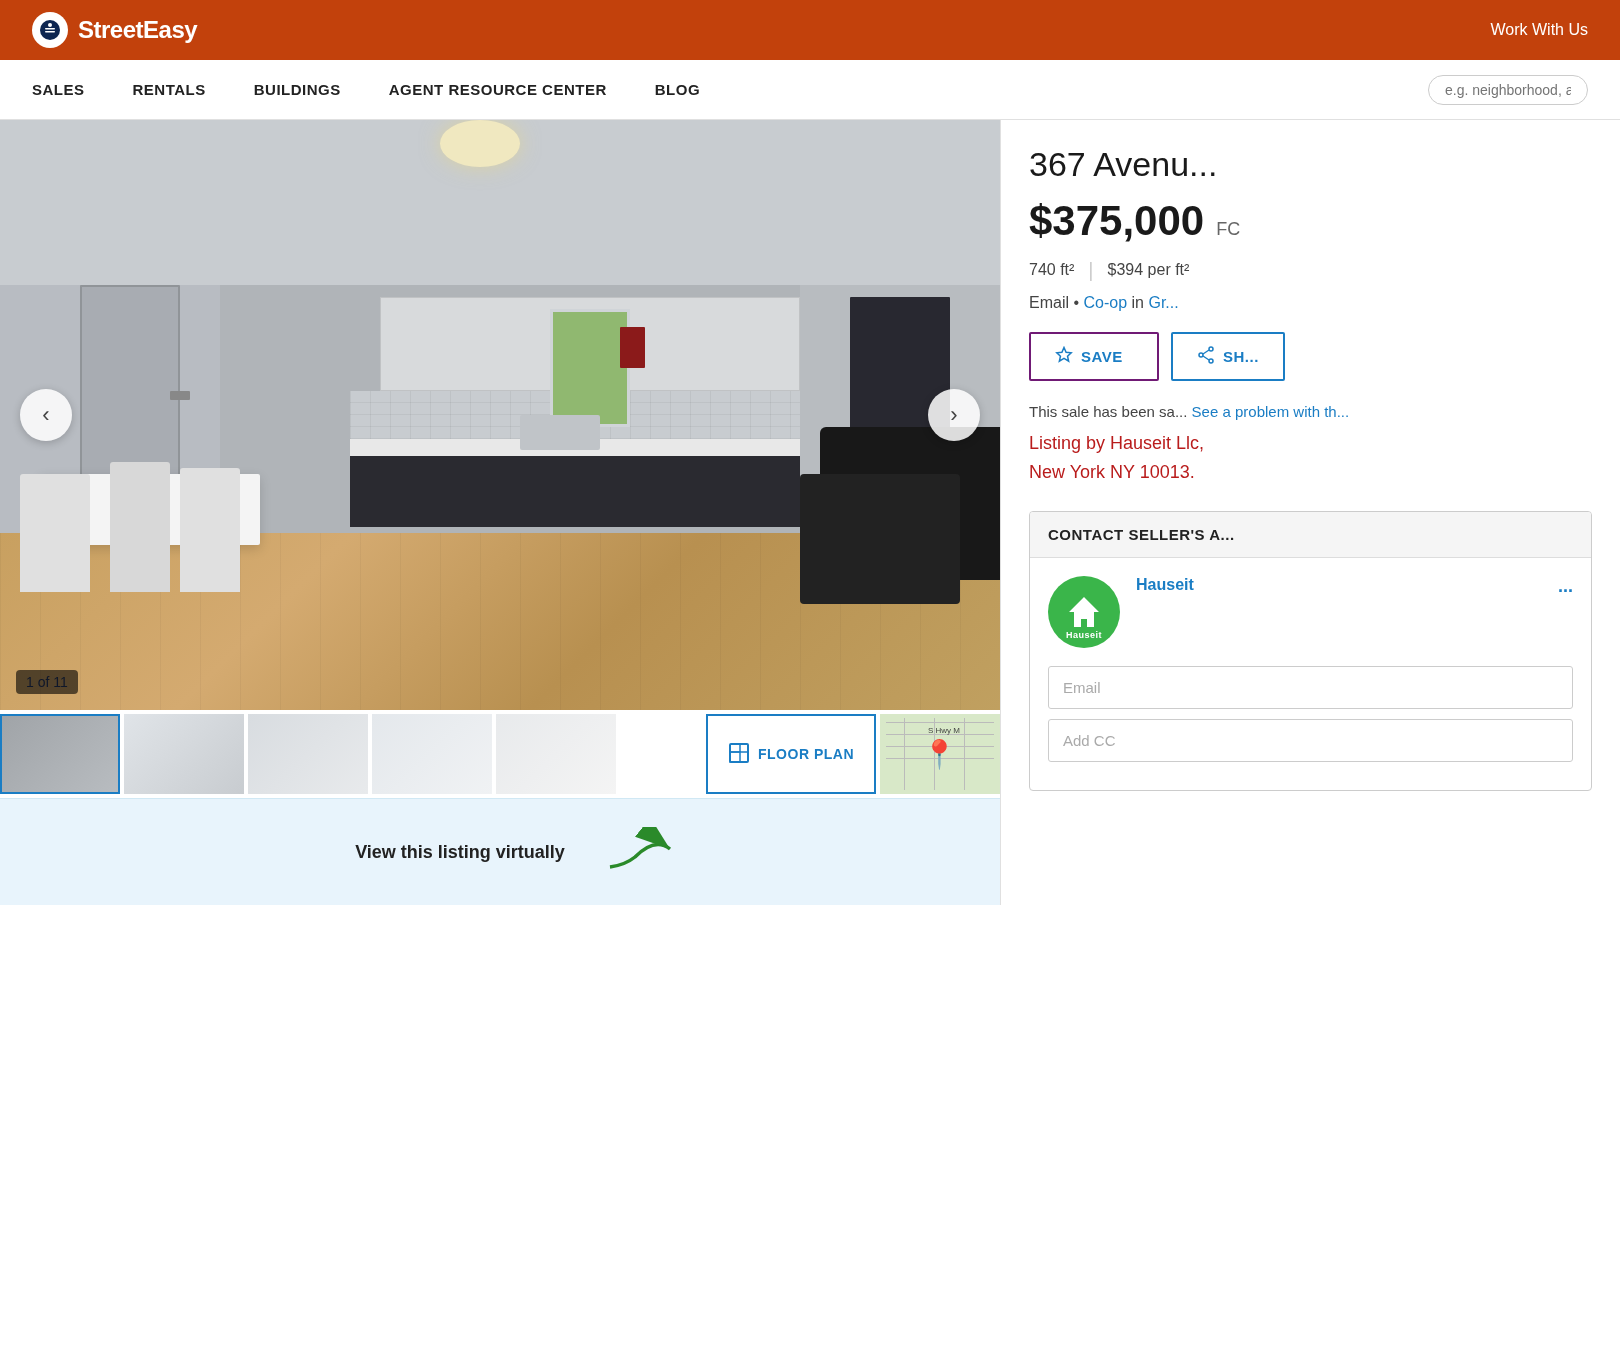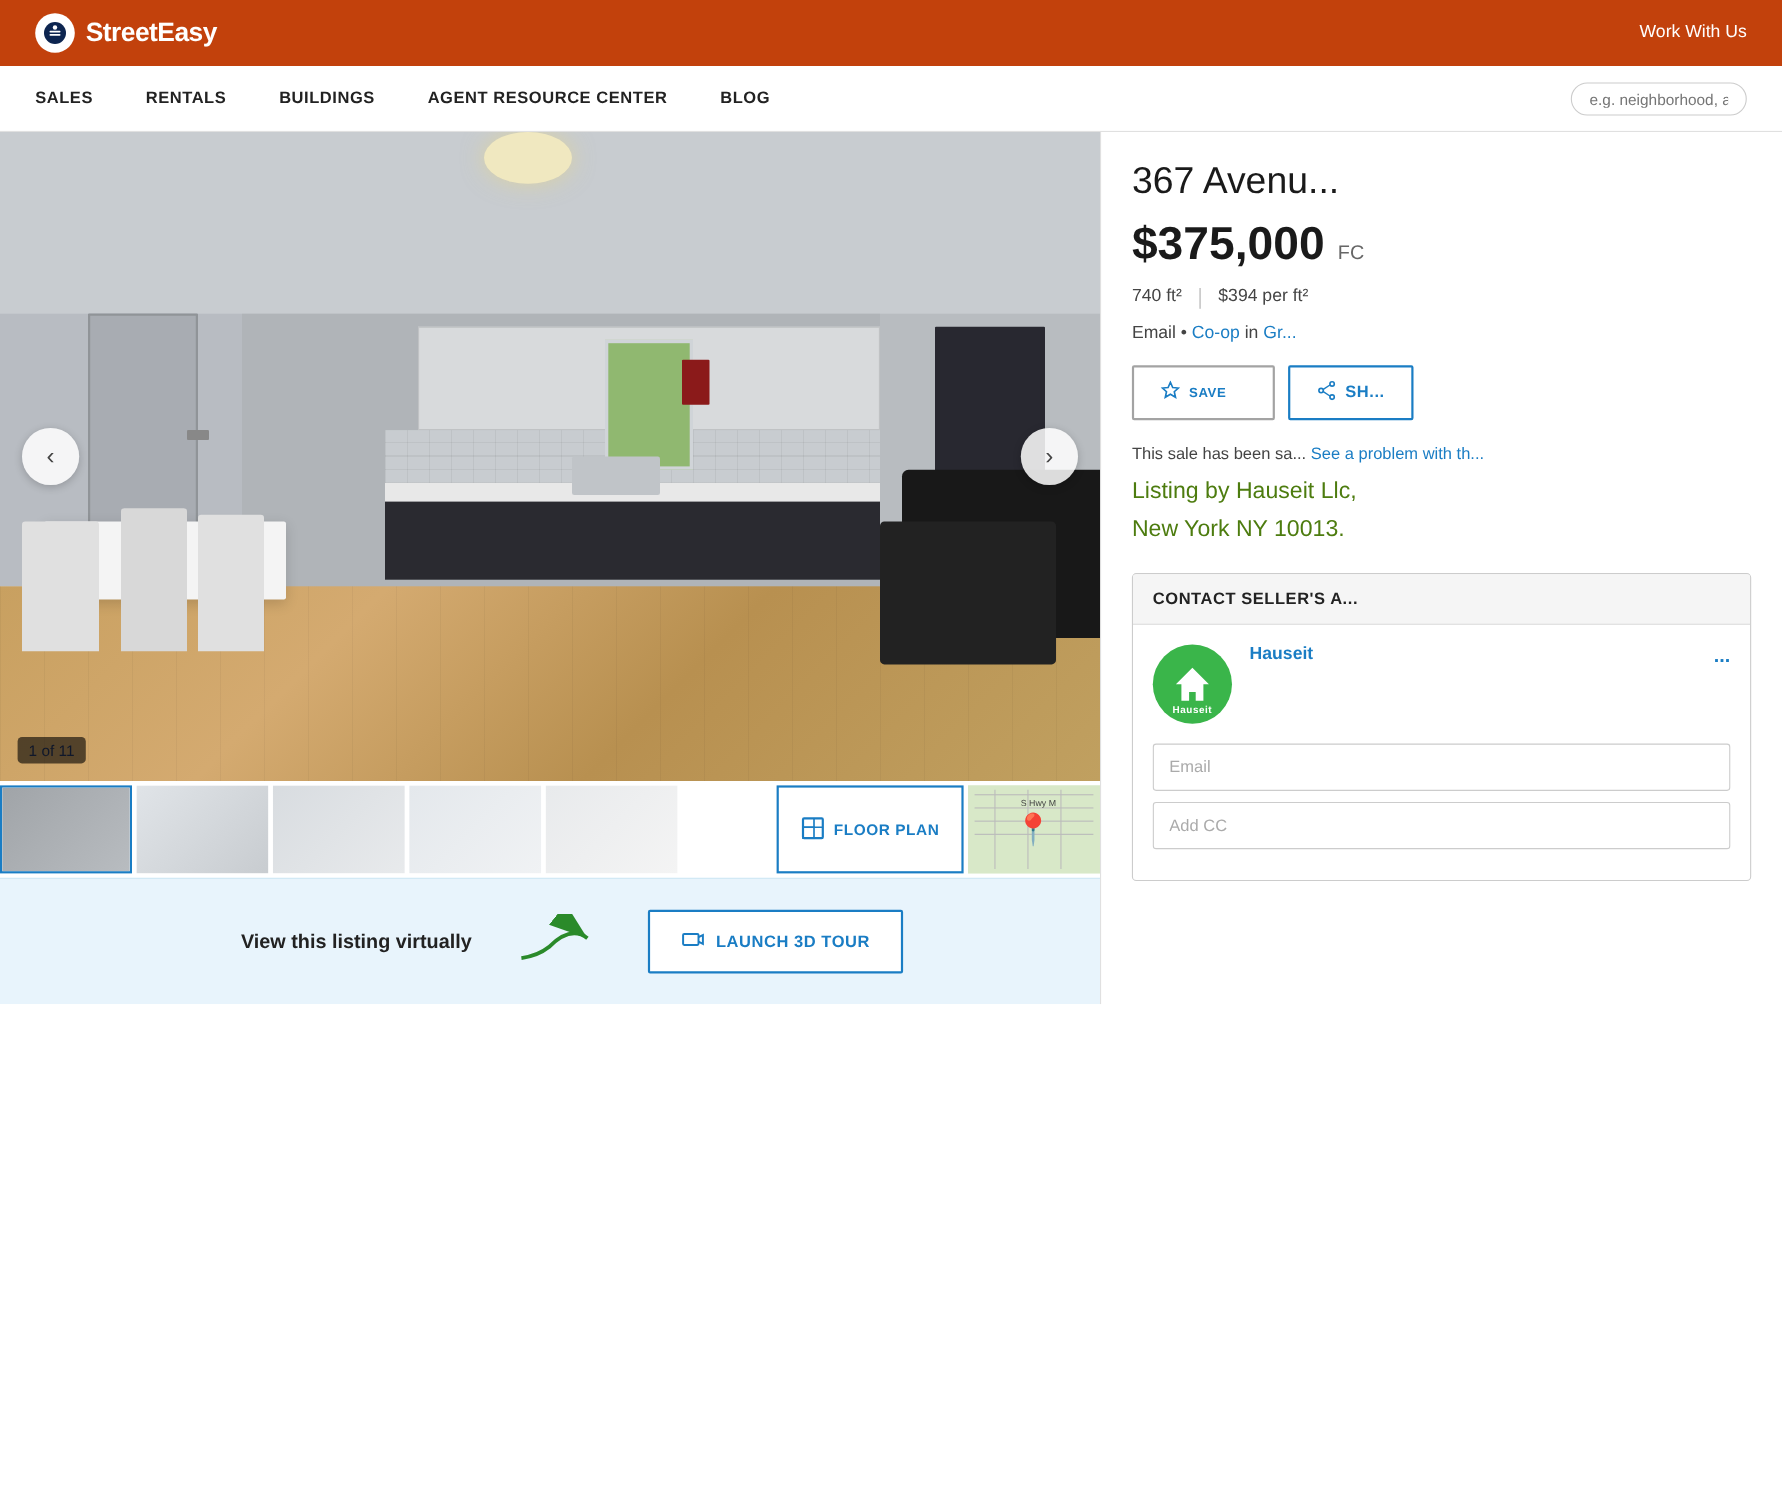--- a/index.html
+++ b/index.html
@@ -283,25 +283,25 @@
     }
     .action-buttons {
       display: flex;
       gap: 12px;
       margin-bottom: 20px;
     }
     .save-btn {
       display: flex;
       align-items: center;
       gap: 8px;
-      border: 2px solid #a3a3a3;
+      border: 2px solid #701a75;
       color: #1a7dc4;
       background: #fff;
       padding: 12px 24px;
-      font-size: 12px;
+      font-size: 15px;
       font-weight: 700;
       cursor: pointer;
       letter-spacing: 0.5px;
       border-radius: 2px;
       min-width: 130px;
     }
     .share-btn {
       display: flex;
       align-items: center;
       gap: 8px;
@@ -317,22 +317,22 @@
     }
 
     .sale-notice {
       font-size: 15px;
       color: #444;
       margin-bottom: 6px;
       line-height: 1.5;
     }
     .sale-notice a { color: #1a7dc4; }
     .listing-by {
-      font-size: 21px;
-      color: #4d7c0f;
+      font-size: 18px;
+      color: #b91c1c;
       margin-bottom: 24px;
       line-height: 1.6;
     }
 
     
     .contact-panel {
       border: 1px solid #ccc;
       border-radius: 4px;
       overflow: hidden;
     }
@@ -527,29 +527,20 @@
         <svg width="80" height="50" viewBox="0 0 80 50">
           <defs>
             <marker id="arrowhead" markerWidth="10" markerHeight="7" refX="10" refY="3.5" orient="auto">
               <polygon points="0 0, 10 3.5, 0 7" fill="#2a8a2a"></polygon>
             </marker>
           </defs>
           <path d="M5 40 Q20 38 30 30 Q50 10 65 22" stroke="#2a8a2a" stroke-width="3.5" fill="none" marker-end="url(#arrowhead)"></path>
         </svg>
       </div>
 
-      <button class="launch-btn">
-        <span>
-          <svg width="22" height="22" viewBox="0 0 22 22" fill="none">
-            <rect x="2" y="6" width="14" height="10" rx="1" stroke="#1a7dc4" stroke-width="1.8" fill="none"></rect>
-            <path d="M16 9 L20 7 L20 15 L16 13" stroke="#1a7dc4" stroke-width="1.8" fill="none"></path>
-          </svg>
-        </span>
-        <span>LAUNCH 3D TOUR</span>
-      </button>
     </div>
 
   </div>
 
   <div class="listing-right">
 
     <div class="property-address">367 Avenu...</div>
 
     <div class="price-row">
       <span class="price">$375,000</span>

